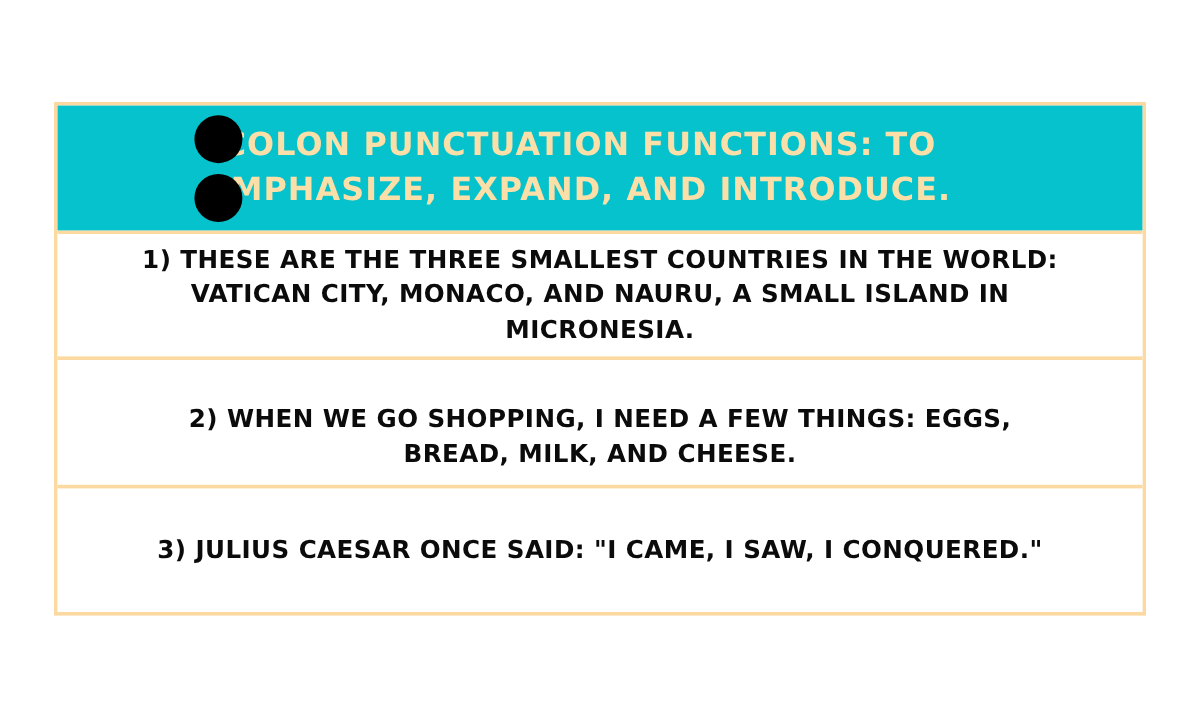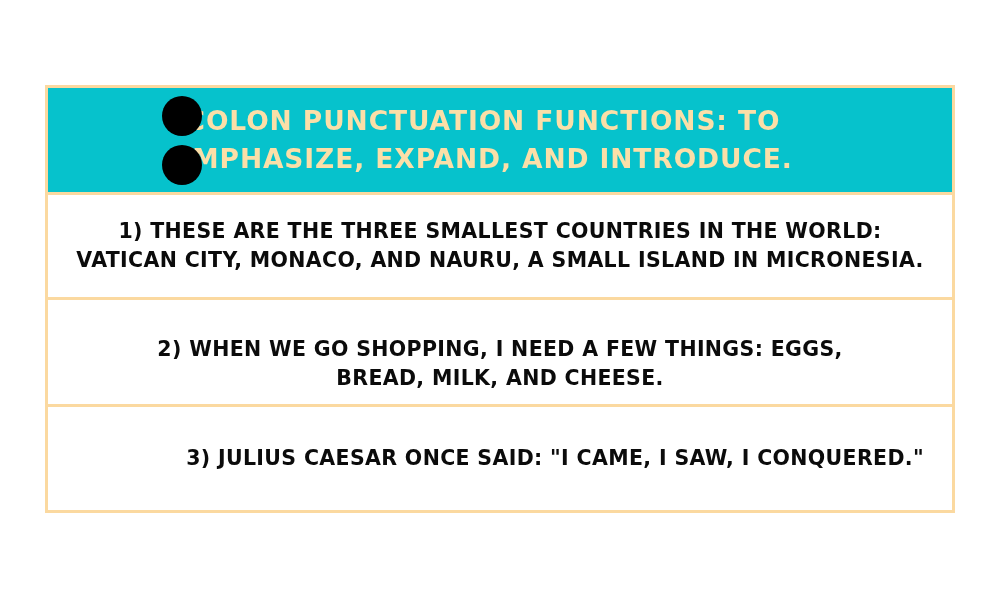--- a/index.html
+++ b/index.html
@@ -87,28 +87,28 @@
   }
 
   
   .example-row {
     box-sizing: border-box;
     border-top: 3px solid #FBD9A0;
     background: #ffffff;
     display: flex;
     align-items: center;
     justify-content: center;
-    padding: 6px 28px;
+    padding: 6px 40px;
   }
   .example-row:first-of-type {
     border-top: none;
   }
   .example-row.row-1 { height: 105px; flex: 0 0 105px; }
   .example-row.row-2 { height: 107px; flex: 0 0 107px; }
-  .example-row.row-3 { height: 106px; flex: 1 1 auto; justify-content: flex-end; }
+  .example-row.row-3 { height: 106px; flex: 1 1 auto; }
 
   .example-text {
     margin: 0;
     text-align: center;
     color: #0b0b0b;
     font-family: "DejaVu Sans", sans-serif;
     font-weight: 700;
     font-size: 20.5px;
     line-height: 1.42;
     letter-spacing: 0.35px;

